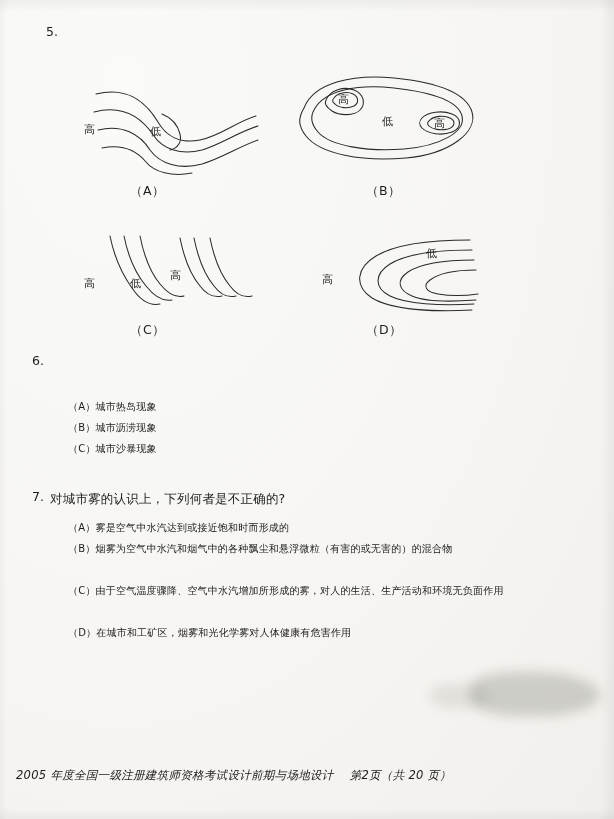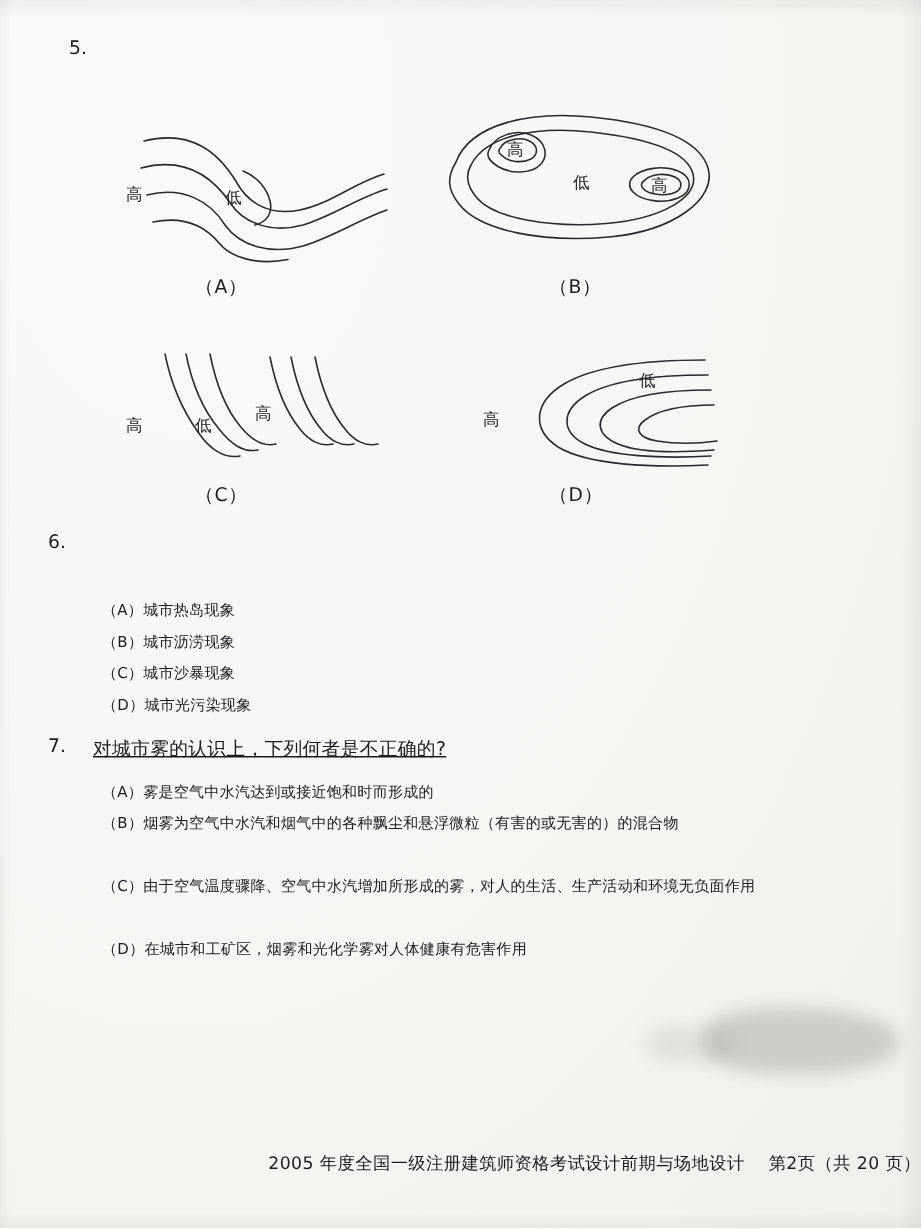--- a/index.html
+++ b/index.html
@@ -71,23 +71,24 @@
   .cn-label {
     position: absolute;
     font-size: 11px;
     font-family: "DejaVu Sans", sans-serif;
   }
   .footer {
     position: absolute;
     left: 16px;
     right: 0;
     bottom: 36px;
-    text-align: right;
+    text-align: left;
     font-size: 11.5px;
     letter-spacing: .3px;
+    font-style: italic;
   }
   .footer .sep { display: inline-block; width: 16px; }
   svg { display: block; }
   .line { fill: none; stroke: #2a2a2a; stroke-width: 1.05; stroke-linecap: round; stroke-linejoin: round; }
 </style>
 </head>
 <body>
 
 <div class="page"></div>
 <div class="scan-noise"></div>
@@ -156,26 +157,23 @@
   <div class="q-num" style="left:32px; top:353px;">6.</div>
   <div class="q" style="left:68px; top:396px; width:500px;">
     <span class="opt">（A）城市热岛现象</span>
   </div>
   <div class="q" style="left:68px; top:438px; width:500px;">
     <span class="opt">（C）城市沙暴现象</span>
   </div>
   <div class="q" style="left:68px; top:417px; width:500px;">
     <span class="opt">（B）城市沥涝现象</span>
   </div>
-  <div class="q" style="left:68px; top:459px; width:500px;">
-    <span class="opt">（D）城市光污染现象</span>
-  </div>
 
   <div class="q-num" style="left:32px; top:489px;">7.</div>
-  <div class="q" style="left:62px; top:489px; width:516px;text-decoration:underline;">对城市雾的认识上，下列何者是不正确的?</div>
+  <div class="q" style="left:50px; top:489px; width:516px;">对城市雾的认识上，下列何者是不正确的?</div>
   <div class="q" style="left:68px; top:538px; width:474px; text-indent:0; text-align:justify;">
     <span class="opt">（B）烟雾为空气中水汽和烟气中的各种飘尘和悬浮微粒（有害的或无害的）的混合物</span>
   </div>
   <div class="q" style="left:68px; top:517px; width:490px;">
     <span class="opt">（A）雾是空气中水汽达到或接近饱和时而形成的</span>
   </div>
   <div class="q" style="left:68px; top:580px; width:474px; text-align:justify;">
     <span class="opt">（C）由于空气温度骤降、空气中水汽增加所形成的雾，对人的生活、生产活动和环境无负面作用</span>
   </div>
   <div class="q" style="left:68px; top:622px; width:500px;">

